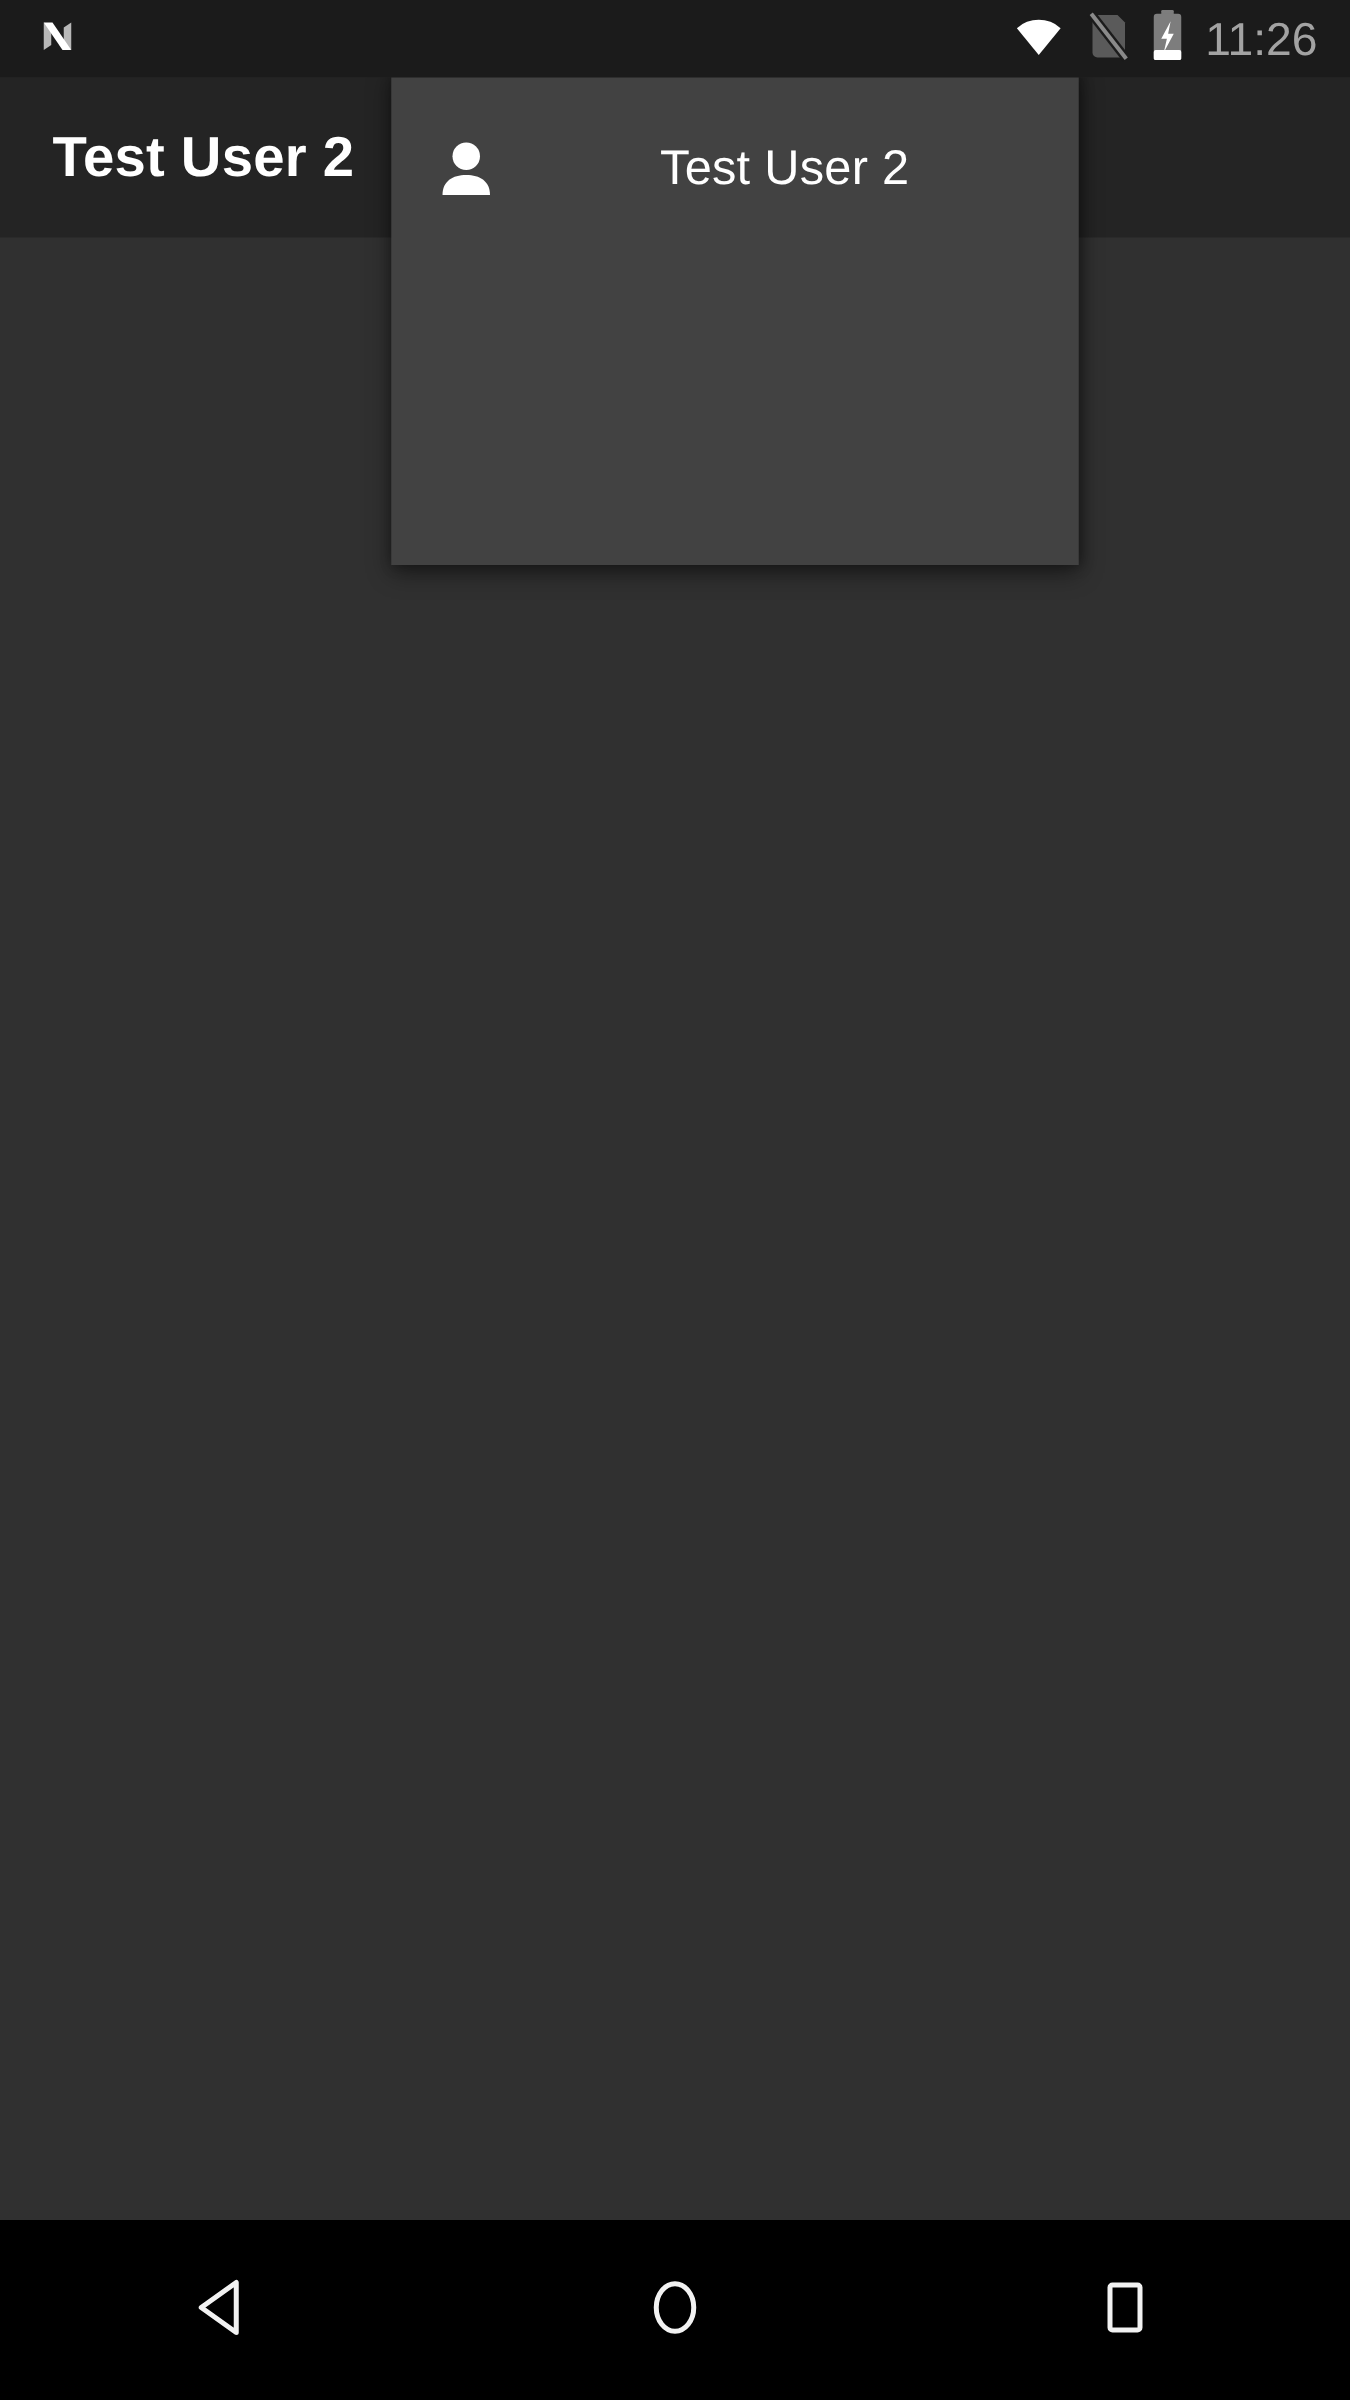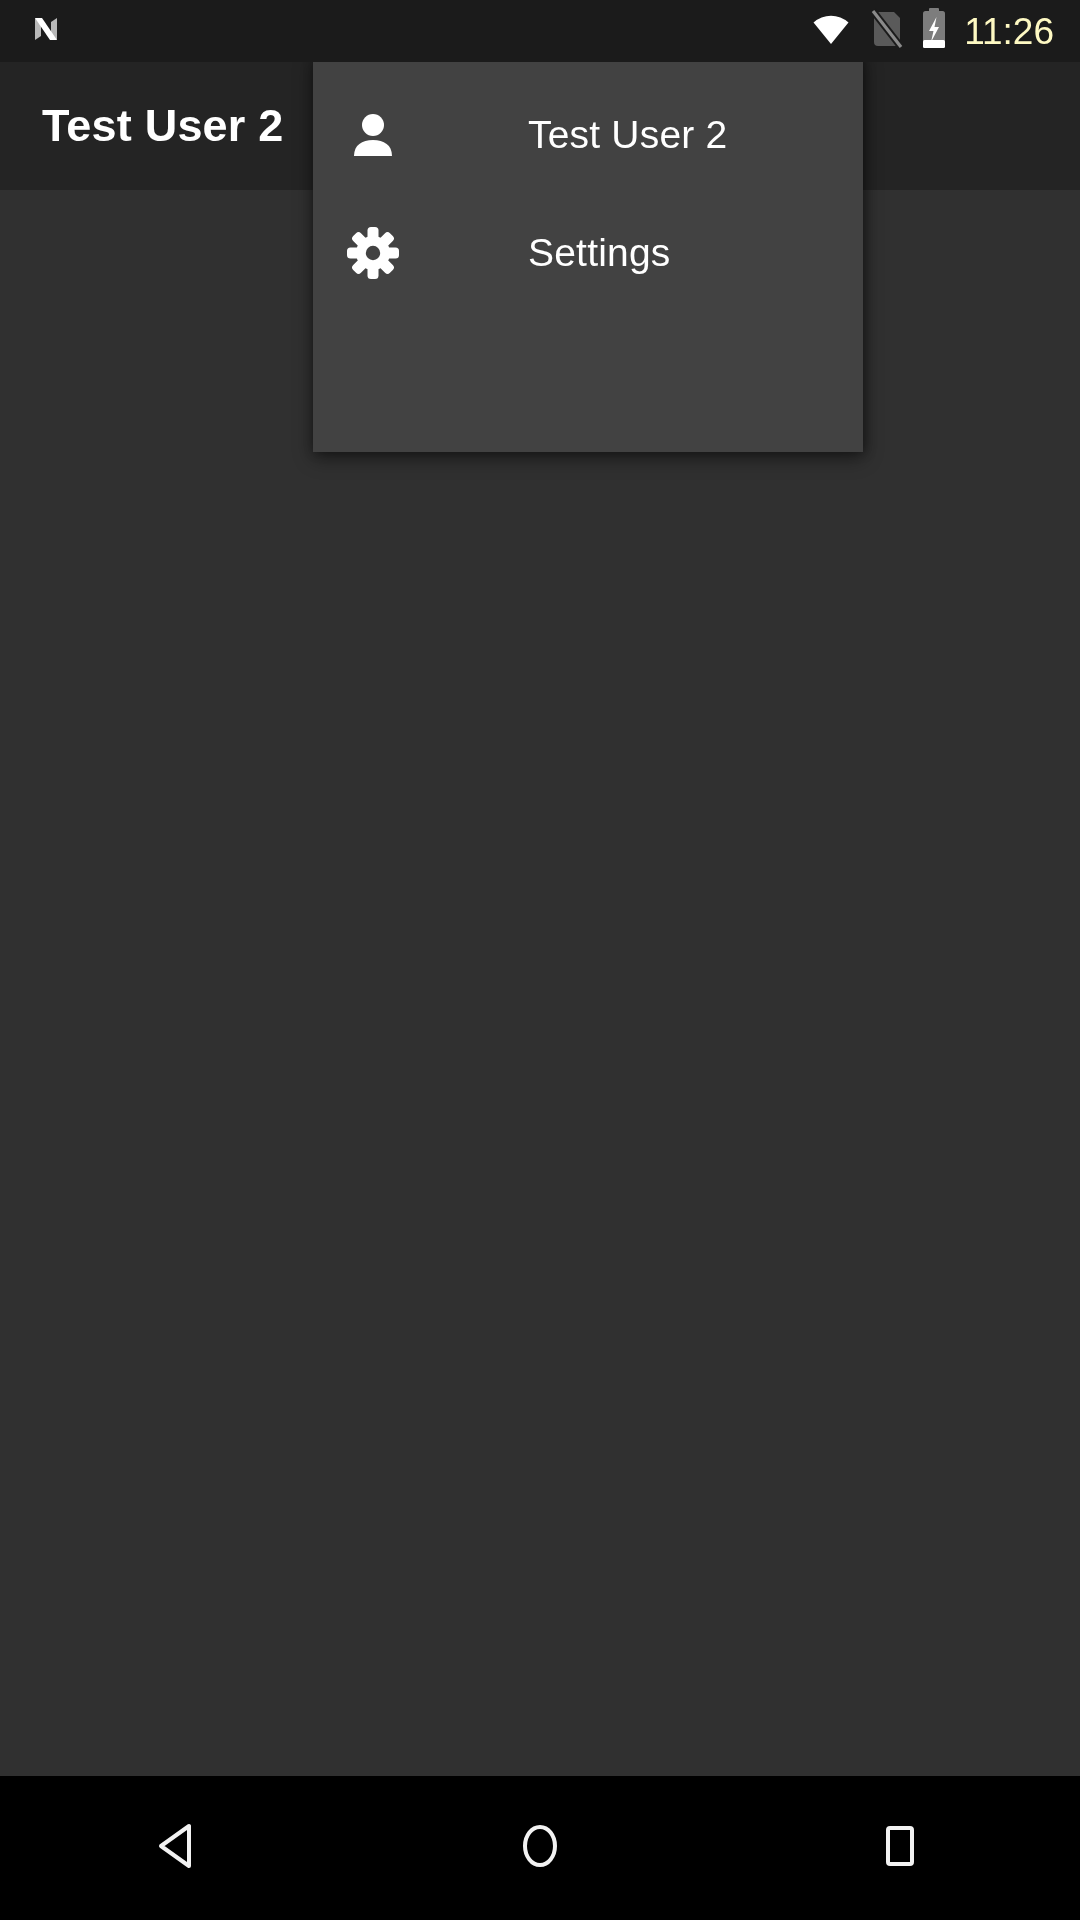--- a/index.html
+++ b/index.html
@@ -42,21 +42,21 @@
   }
   #status-right {
     margin-left: auto;
     display: flex;
     align-items: center;
     padding-right: 26px;
     gap: 16px;
   }
   .sb-icon { display: block; }
   #clock {
-    color: #fef9c3;
+    color: #a3a3a3;
     font-size: 37px;
     font-weight: 400;
     letter-spacing: 0px;
     line-height: 1;
     white-space: nowrap;
   }
 
   
   #app-bar {
     position: absolute;
@@ -198,35 +198,20 @@
       <span class="menu-icon">
         <svg width="52" height="52" viewBox="0 0 52 52">
           <circle cx="26" cy="16" r="11" fill="#ffffff"></circle>
           <path d="M7 47 C7 36 15 31 26 31 C37 31 45 36 45 47 Z" fill="#ffffff"></path>
         </svg>
       </span>
       <span class="menu-label">Test User 2</span>
     </div>
 
 
-    <div class="menu-item">
-      <span class="menu-icon">
-        <svg width="54" height="54" viewBox="0 0 54 54">
-          <g fill="#ffffff">
-            <rect x="21.5" y="1" width="11" height="52" rx="3.5"></rect>
-            <rect x="21.5" y="1" width="11" height="52" rx="3.5" transform="rotate(45 27 27)"></rect>
-            <rect x="21.5" y="1" width="11" height="52" rx="3.5" transform="rotate(90 27 27)"></rect>
-            <rect x="21.5" y="1" width="11" height="52" rx="3.5" transform="rotate(135 27 27)"></rect>
-            <circle cx="27" cy="27" r="17"></circle>
-          </g>
-          <circle cx="27" cy="27" r="7.2" fill="#424242"></circle>
-        </svg>
-      </span>
-      <span class="menu-label">Settings</span>
-    </div>
 
   </div>
 
   <div id="nav-bar">
     <div class="nav-btn">
       <span>
         <svg width="56" height="56" viewBox="0 0 56 56">
           <polygon points="37,8 37,48 9,28" fill="none" stroke="#f2f2f2" stroke-width="4" stroke-linejoin="round"></polygon>
         </svg>
       </span>

